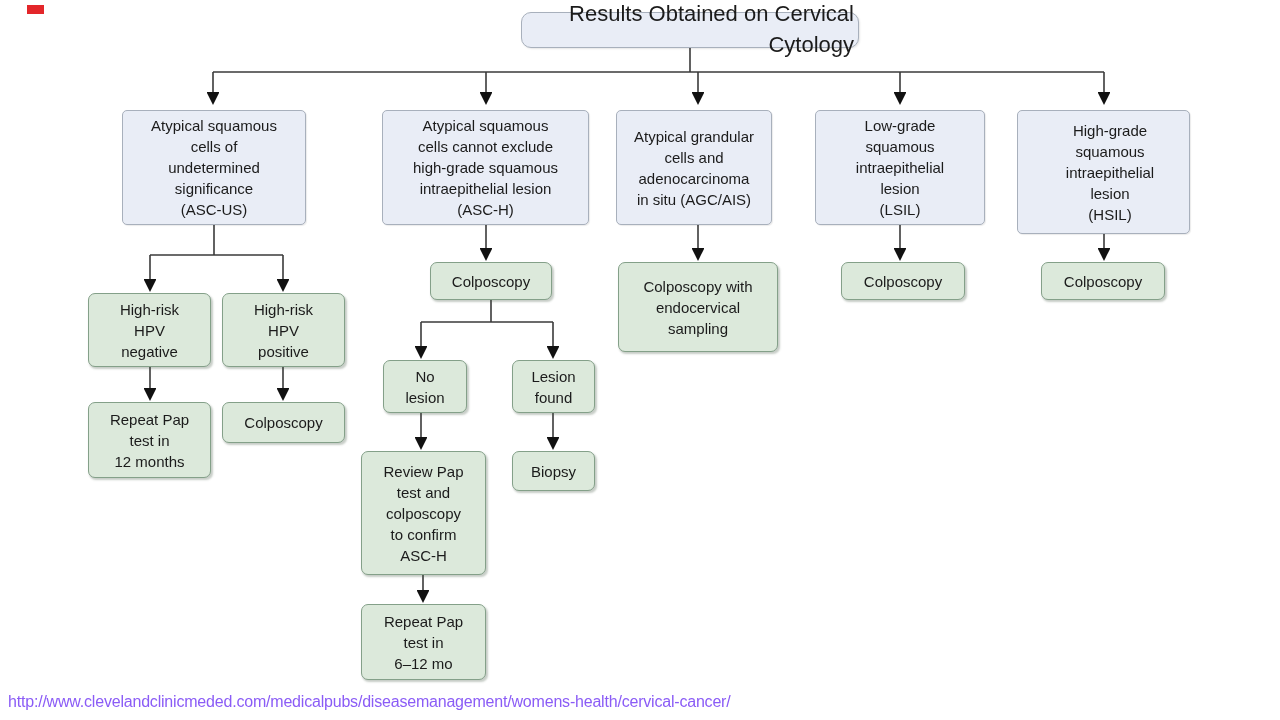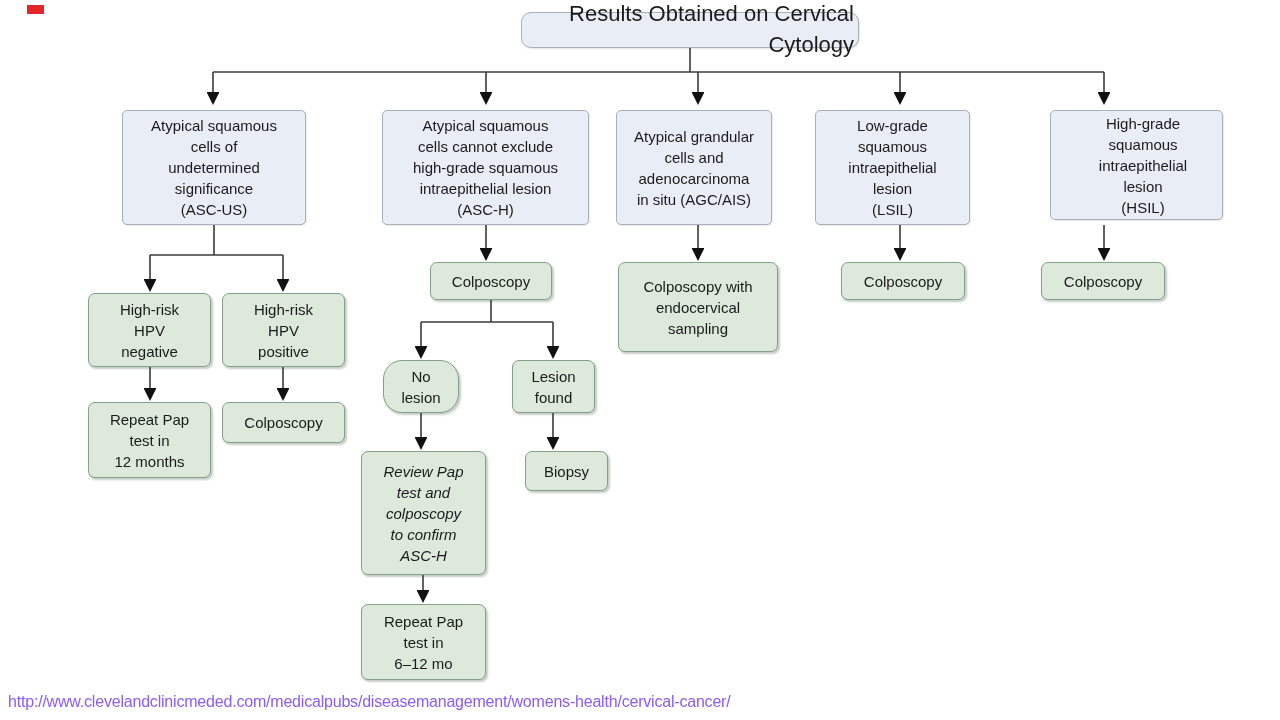--- a/index.html
+++ b/index.html
@@ -135,53 +135,53 @@
 (ASC-US)</div>
   <div class="node cat" style="left:382px; top:110px; width:207px; height:115px;">Atypical squamous
 cells cannot exclude
 high-grade squamous
 intraepithelial lesion
 (ASC-H)</div>
   <div class="node cat" style="left:616px; top:110px; width:156px; height:115px;">Atypical grandular
 cells and
 adenocarcinoma
 in situ (AGC/AIS)</div>
-  <div class="node cat" style="left:815px; top:110px; width:155px; height:115px;">Low-grade
+  <div class="node cat" style="left:815px; top:110px; width:170px; height:115px;">Low-grade
 squamous
 intraepithelial
 lesion
 (LSIL)</div>
-  <div class="node cat" style="left:1050px; top:110px; width:173px; height:110px;padding-left:17px;">High-grade
+  <div class="node cat" style="left:1017px; top:110px; width:173px; height:124px;padding-left:17px;">High-grade
 squamous
 intraepithelial
 lesion
 (HSIL)</div>
 
   <div class="node action" style="left:88px; top:293px; width:123px; height:74px;">High-risk
 HPV
 negative</div>
   <div class="node action" style="left:222px; top:293px; width:123px; height:74px;">High-risk
 HPV
 positive</div>
   <div class="node action" style="left:88px; top:402px; width:123px; height:76px;">Repeat Pap
 test in
 12 months</div>
   <div class="node action" style="left:222px; top:402px; width:123px; height:41px;">Colposcopy</div>
 
   <div class="node action" style="left:430px; top:262px; width:122px; height:38px;">Colposcopy</div>
-  <div class="node action" style="left:383px; top:360px; width:76px; height:53px;border-radius:19px;">No
+  <div class="node action" style="left:383px; top:360px; width:84px; height:53px;">No
 lesion</div>
   <div class="node action" style="left:512px; top:360px; width:83px; height:53px;">Lesion
 found</div>
-  <div class="node action" style="left:361px; top:451px; width:125px; height:124px;font-style:italic;">Review Pap
+  <div class="node action" style="left:361px; top:451px; width:125px; height:124px;">Review Pap
 test and
 colposcopy
 to confirm
 ASC-H</div>
-  <div class="node action" style="left:512px; top:451px; width:83px; height:40px;margin-left:13px;">Biopsy</div>
+  <div class="node action" style="left:512px; top:451px; width:83px; height:40px;">Biopsy</div>
   <div class="node action" style="left:361px; top:604px; width:125px; height:76px;">Repeat Pap
 test in
 6–12 mo</div>
 
   <div class="node action" style="left:618px; top:262px; width:160px; height:90px;">Colposcopy with
 endocervical
 sampling</div>
 
   <div class="node action" style="left:841px; top:262px; width:124px; height:38px;">Colposcopy</div>
   <div class="node action" style="left:1041px; top:262px; width:124px; height:38px;">Colposcopy</div>

